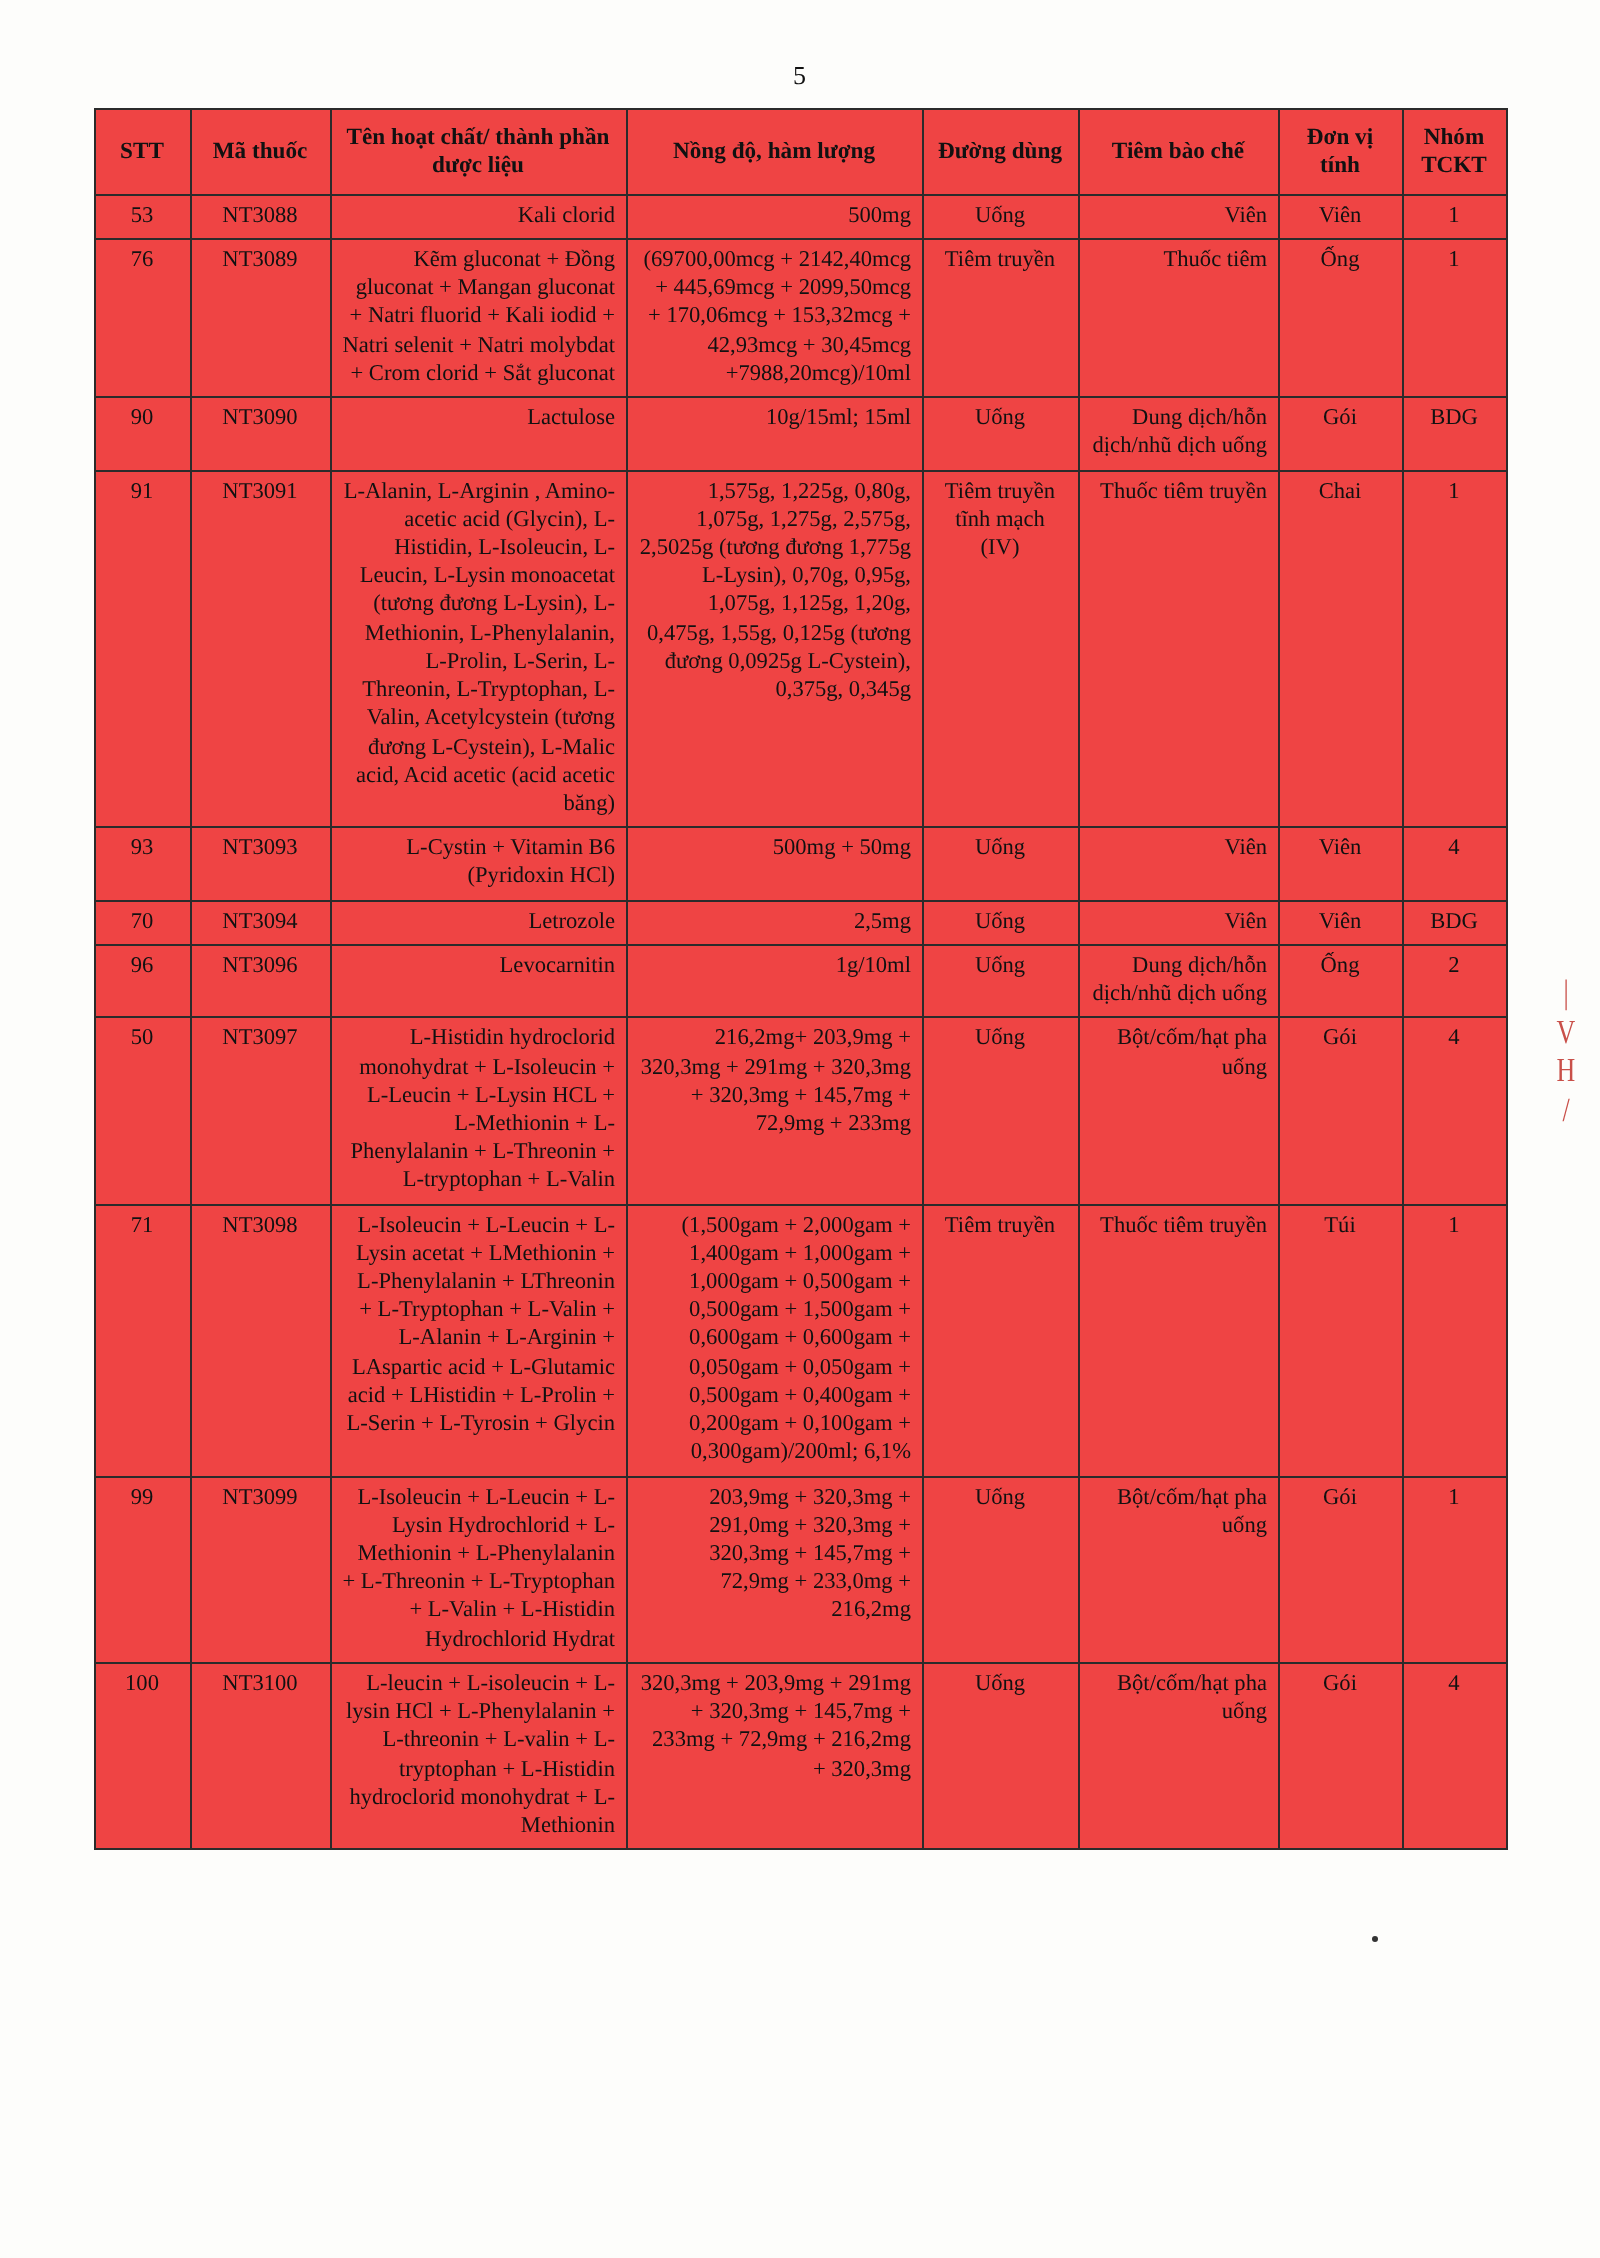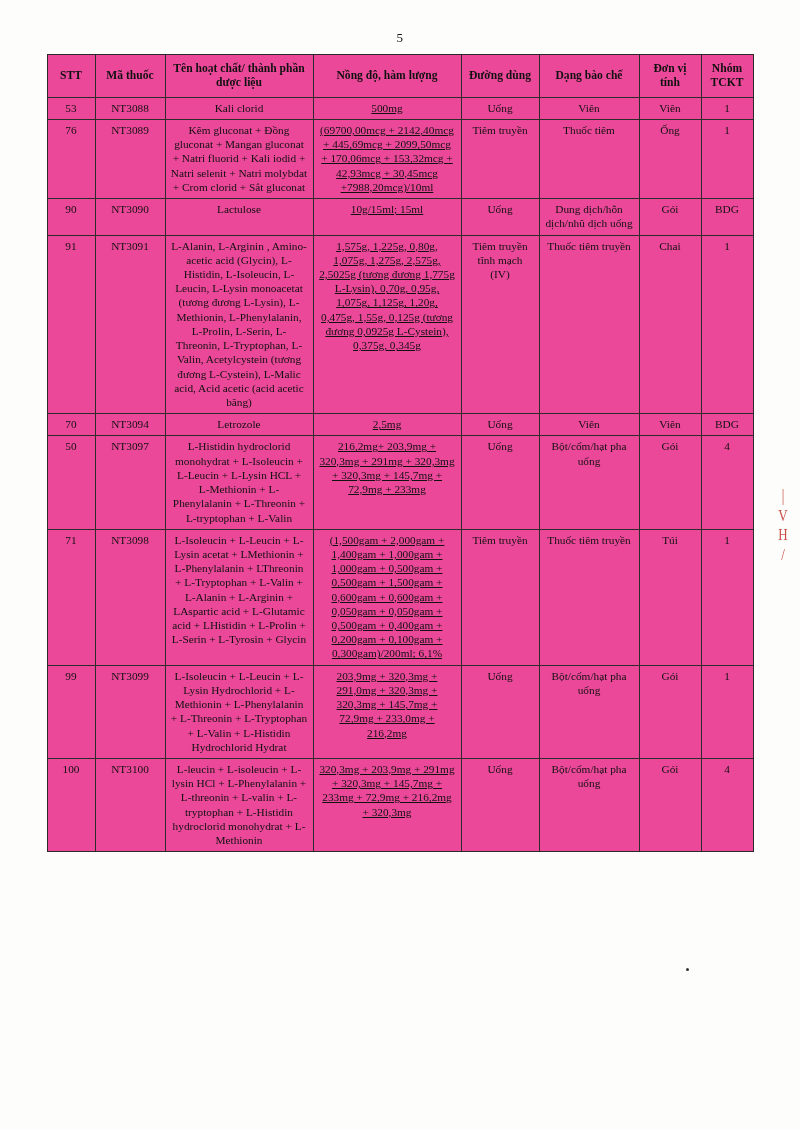--- a/index.html
+++ b/index.html
@@ -27,21 +27,21 @@
     font-size: 13px;
     padding-top: 30px;
     padding-bottom: 8px;
     letter-spacing: 0.5px;
   }
   table.drug-table {
     border-collapse: collapse;
     margin: 0 auto;
     width: 632px;
     table-layout: fixed;
-    background: #ec4899;
+    background: #ef4444;
   }
   table.drug-table th,
   table.drug-table td {
     border: 1px solid #2b2b2b;
     vertical-align: top;
     padding: 3px 5px 4px 5px;
     font-size: 11.3px;
     line-height: 1.26;
   }
   table.drug-table thead th {
@@ -50,28 +50,27 @@
     font-weight: bold;
     font-size: 11.6px;
     padding: 7px 3px;
     line-height: 1.2;
   }
   td.c-stt, td.c-ma, td.c-duong, td.c-donvi, td.c-nhom {
     text-align: center;
     vertical-align: middle;
   }
   td.c-ten, td.c-nong, td.c-dang {
-    text-align: center;
+    text-align: right;
   }
   td.c-dang {
     vertical-align: middle;
   }
   td.c-nong {
     vertical-align: top;
-    text-decoration: underline;
   }
   .col1 { width: 48px; }
   .col2 { width: 70px; }
   .col3 { width: 148px; }
   .col4 { width: 148px; }
   .col5 { width: 78px; }
   .col6 { width: 100px; }
   .col7 { width: 62px; }
   .col8 { width: 52px; }
 
@@ -120,21 +119,21 @@
         <col class="col7">
         <col class="col8">
     </colgroup>
     <thead>
       <tr>
         <th>STT</th>
         <th>Mã thuốc</th>
         <th>Tên hoạt chất/ thành phần dược liệu</th>
         <th>Nồng độ, hàm lượng</th>
         <th>Đường dùng</th>
-        <th>Dạng bào chế</th>
+        <th>Tiêm bào chế</th>
         <th>Đơn vị tính</th>
         <th>Nhóm TCKT</th>
       </tr>
     </thead>
     <tbody>
       <tr>
         <td class="c-stt">53</td>
         <td class="c-ma">NT3088</td>
         <td class="c-ten">Kali clorid</td>
         <td class="c-nong">500mg</td>
@@ -167,28 +166,48 @@
         <td class="c-stt">91</td>
         <td class="c-ma">NT3091</td>
         <td class="c-ten">L-Alanin, L-Arginin , Amino-acetic acid (Glycin), L-Histidin, L-Isoleucin, L-Leucin, L-Lysin monoacetat (tương đương L-Lysin), L-Methionin, L-Phenylalanin, L-Prolin, L-Serin, L-Threonin, L-Tryptophan, L-Valin, Acetylcystein (tương đương L-Cystein), L-Malic acid, Acid acetic (acid acetic băng)</td>
         <td class="c-nong">1,575g, 1,225g, 0,80g, 1,075g, 1,275g, 2,575g, 2,5025g (tương đương 1,775g L-Lysin), 0,70g, 0,95g, 1,075g, 1,125g, 1,20g, 0,475g, 1,55g, 0,125g (tương đương 0,0925g L-Cystein), 0,375g, 0,345g</td>
         <td class="c-duong">Tiêm truyền tĩnh mạch (IV)</td>
         <td class="c-dang">Thuốc tiêm truyền</td>
         <td class="c-donvi">Chai</td>
         <td class="c-nhom">1</td>
       </tr>
       <tr>
+        <td class="c-stt">93</td>
+        <td class="c-ma">NT3093</td>
+        <td class="c-ten">L-Cystin + Vitamin B6 (Pyridoxin HCl)</td>
+        <td class="c-nong">500mg + 50mg</td>
+        <td class="c-duong">Uống</td>
+        <td class="c-dang">Viên</td>
+        <td class="c-donvi">Viên</td>
+        <td class="c-nhom">4</td>
+      </tr>
+      <tr>
         <td class="c-stt">70</td>
         <td class="c-ma">NT3094</td>
         <td class="c-ten">Letrozole</td>
         <td class="c-nong">2,5mg</td>
         <td class="c-duong">Uống</td>
         <td class="c-dang">Viên</td>
         <td class="c-donvi">Viên</td>
         <td class="c-nhom">BDG</td>
+      </tr>
+      <tr>
+        <td class="c-stt">96</td>
+        <td class="c-ma">NT3096</td>
+        <td class="c-ten">Levocarnitin</td>
+        <td class="c-nong">1g/10ml</td>
+        <td class="c-duong">Uống</td>
+        <td class="c-dang">Dung dịch/hỗn dịch/nhũ dịch uống</td>
+        <td class="c-donvi">Ống</td>
+        <td class="c-nhom">2</td>
       </tr>
       <tr>
         <td class="c-stt">50</td>
         <td class="c-ma">NT3097</td>
         <td class="c-ten">L-Histidin hydroclorid monohydrat + L-Isoleucin + L-Leucin + L-Lysin HCL + L-Methionin + L-Phenylalanin + L-Threonin + L-tryptophan + L-Valin</td>
         <td class="c-nong">216,2mg+ 203,9mg + 320,3mg + 291mg + 320,3mg + 320,3mg + 145,7mg + 72,9mg + 233mg</td>
         <td class="c-duong">Uống</td>
         <td class="c-dang">Bột/cốm/hạt pha uống</td>
         <td class="c-donvi">Gói</td>
         <td class="c-nhom">4</td>

